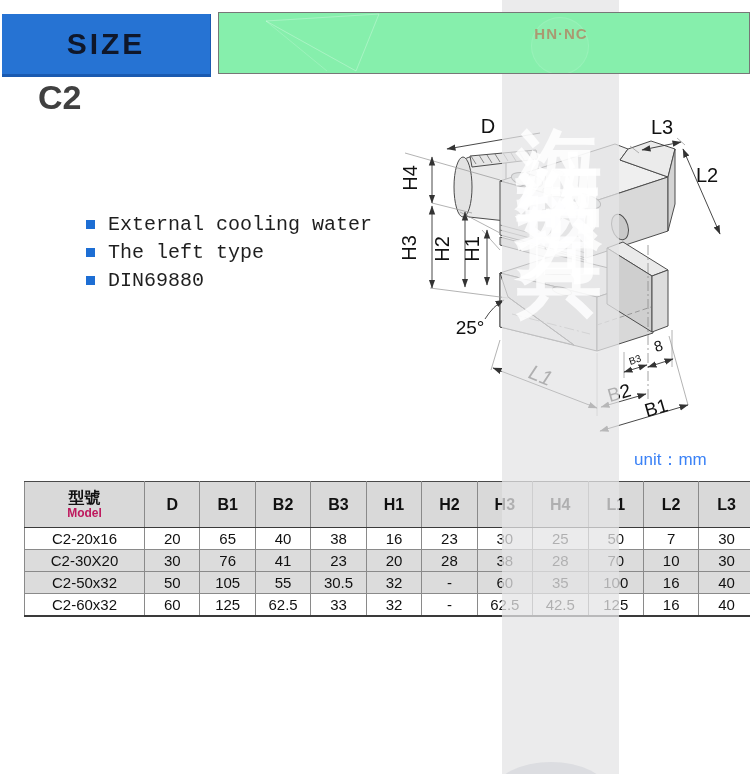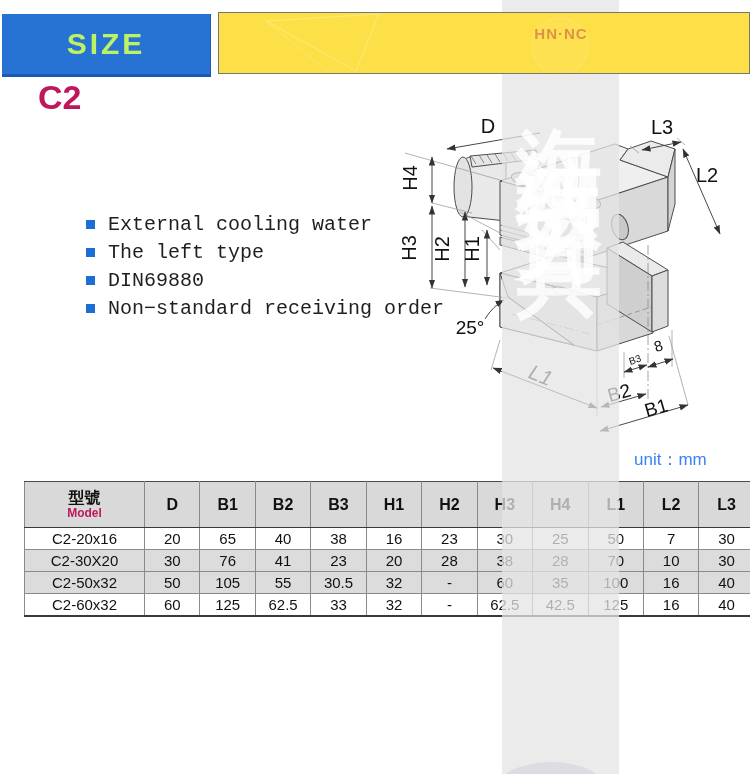--- a/index.html
+++ b/index.html
@@ -21,39 +21,39 @@
   .wm-globe-bottom{
     position:absolute;left:495px;top:762px;width:112px;height:58px;
     background:rgba(185,190,200,0.30);border-radius:50%;z-index:4;
   }
   
   .size-banner{
     position:absolute;left:2px;top:14px;width:208px;height:60px;z-index:10;
     background:#2673d3;border-bottom:3px solid #1a5ab0;border-right:1px solid #1a5ab0;
     display:flex;align-items:center;justify-content:center;
   }
-  .size-banner span{color:#bef264;font-size:30px;font-weight:700;letter-spacing:3px;}
+  .size-banner span{color:#0f172a;font-size:30px;font-weight:700;letter-spacing:3px;}
   .dark-banner{
     position:absolute;left:218px;top:12px;width:532px;height:62px;z-index:10;
-    background:#fde047;border:1px solid #777;box-sizing:border-box;overflow:hidden;padding-left:38px;
+    background:#86efac;border:1px solid #777;box-sizing:border-box;overflow:hidden;padding-left:38px;
   }
   .dark-banner svg{position:absolute;left:0;top:0;}
   .hn-logo{
     position:absolute;left:300px;top:2px;width:84px;height:58px;
   }
   .hn-logo .globe{
     position:absolute;left:12px;top:2px;width:56px;height:56px;border-radius:50%;
     background:rgba(255,255,255,0.06);border:1px solid rgba(255,255,255,0.10);
   }
   .hn-logo .hn-text{
     position:absolute;left:0;top:10px;width:84px;text-align:center;
     color:rgba(195,82,62,0.55);font-weight:700;font-size:15px;letter-spacing:1px;
   }
   
-  .c2-title{position:absolute;left:38px;top:78px;font-size:34px;font-weight:700;color:#be185d;z-index:2;}
+  .c2-title{position:absolute;left:38px;top:78px;font-size:34px;font-weight:700;color:#404040;z-index:2;}
   .bullet-list{position:absolute;left:86px;top:213px;z-index:2;font-family:Liberation Mono, monospace;}
   .bullet-row{display:flex;align-items:flex-start;height:28px;}
   .bullet-sq{width:9px;height:9px;background:#1d6ed4;margin:7px 13px 0 0;flex:none;}
   .bullet-text{font-size:20px;color:#1f1f1f;white-space:nowrap;}
   
   .diagram{position:absolute;left:390px;top:100px;z-index:1;}
   .unit-label{position:absolute;left:634px;top:448px;font-size:17px;color:#3b82f6;z-index:2;}
   
   .spec-table{
     position:absolute;left:10px;top:481px;z-index:1;
@@ -104,24 +104,20 @@
         <span class="bullet-sq"></span>
         <span class="bullet-text">External cooling water</span>
       </div>
       <div class="bullet-row">
         <span class="bullet-sq"></span>
         <span class="bullet-text">The left type</span>
       </div>
       <div class="bullet-row">
         <span class="bullet-sq"></span>
         <span class="bullet-text">DIN69880</span>
-      </div>
-      <div class="bullet-row">
-        <span class="bullet-sq"></span>
-        <span class="bullet-text">Non−standard receiving order</span>
       </div>
     </div>
 
   <svg class="diagram" width="360" height="350" viewBox="0 0 360 350">
     <defs>
       <marker id="arrE" markerWidth="10" markerHeight="8" refX="8.5" refY="4" orient="auto" markerUnits="userSpaceOnUse">
         <path d="M0,0.8 L9,4 L0,7.2 Z" fill="#333"></path>
       </marker>
       <marker id="arrS" markerWidth="10" markerHeight="8" refX="8.5" refY="4" orient="auto-start-reverse" markerUnits="userSpaceOnUse">
         <path d="M0,0.8 L9,4 L0,7.2 Z" fill="#333"></path>

